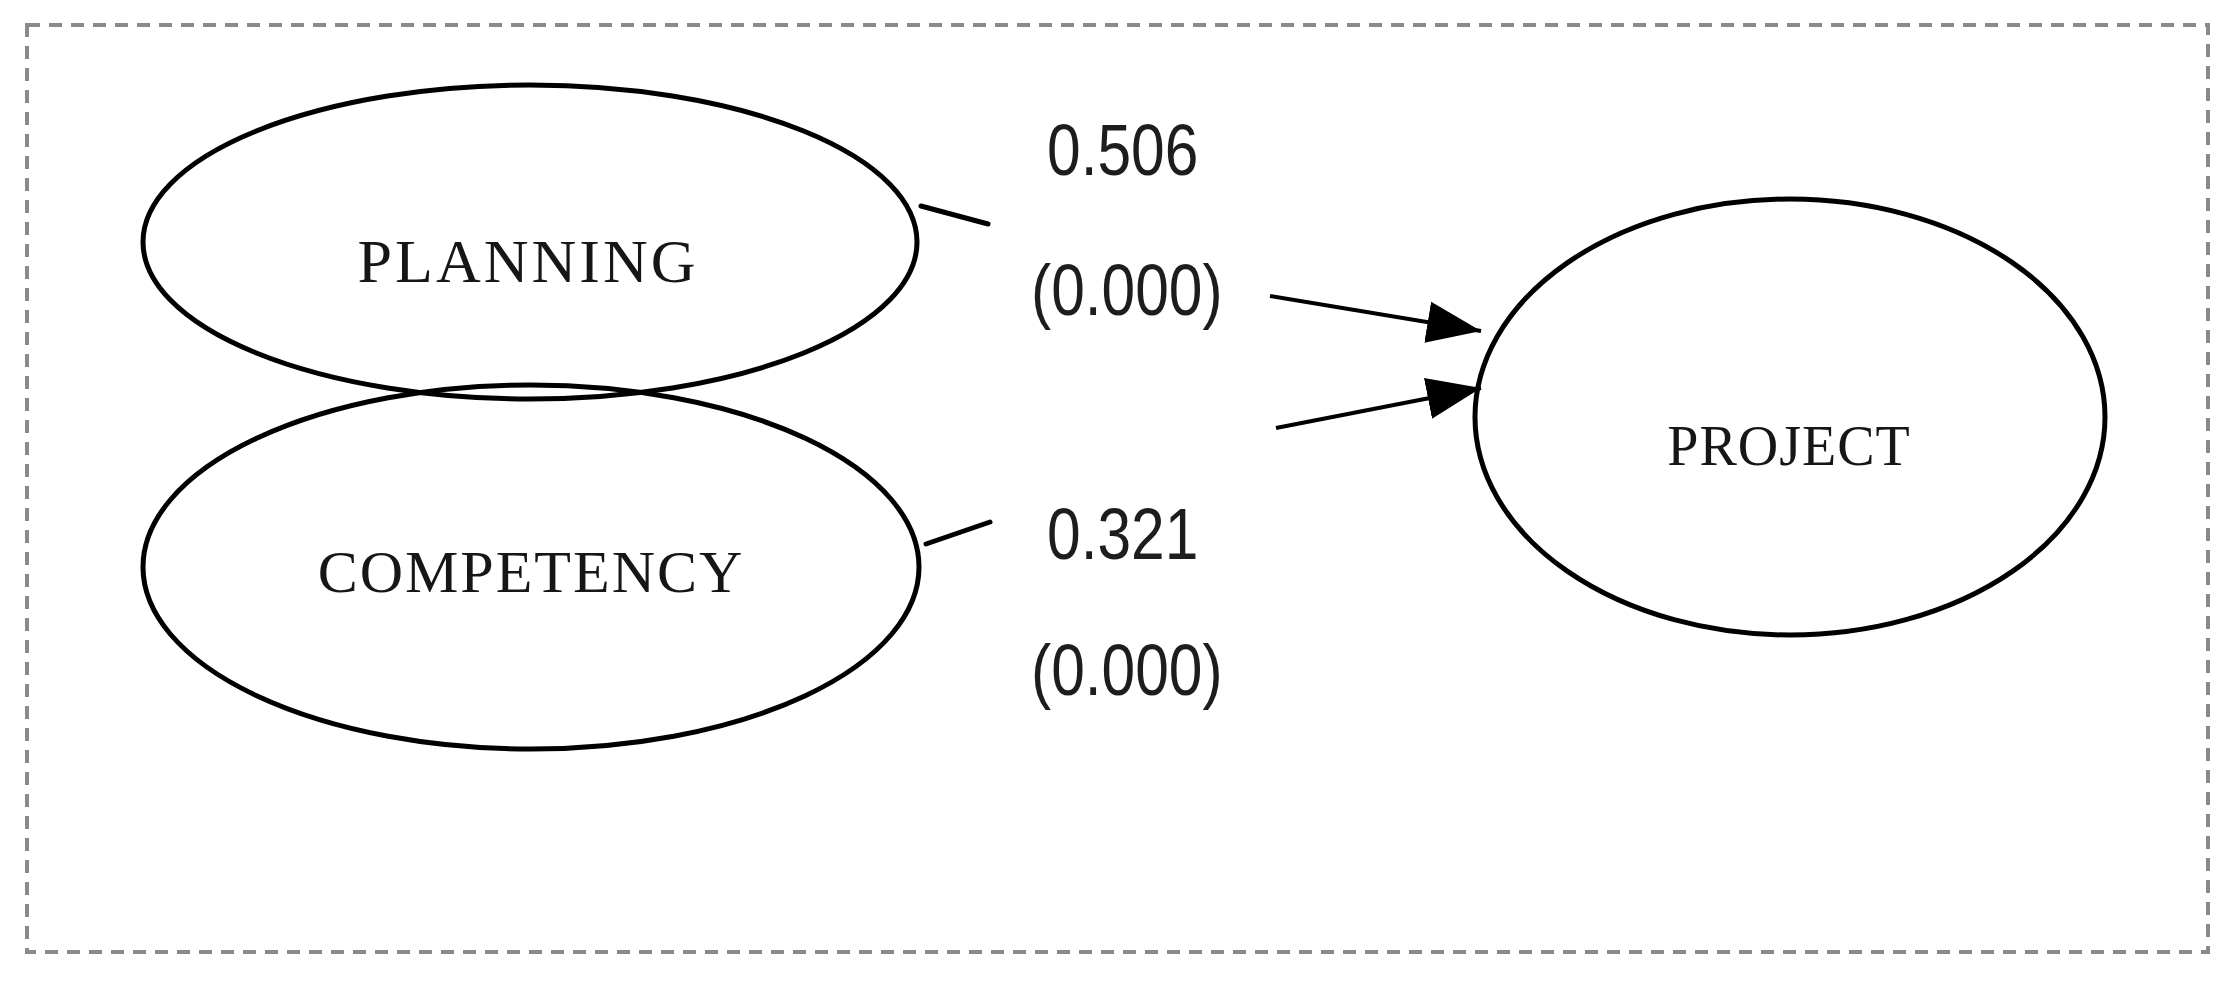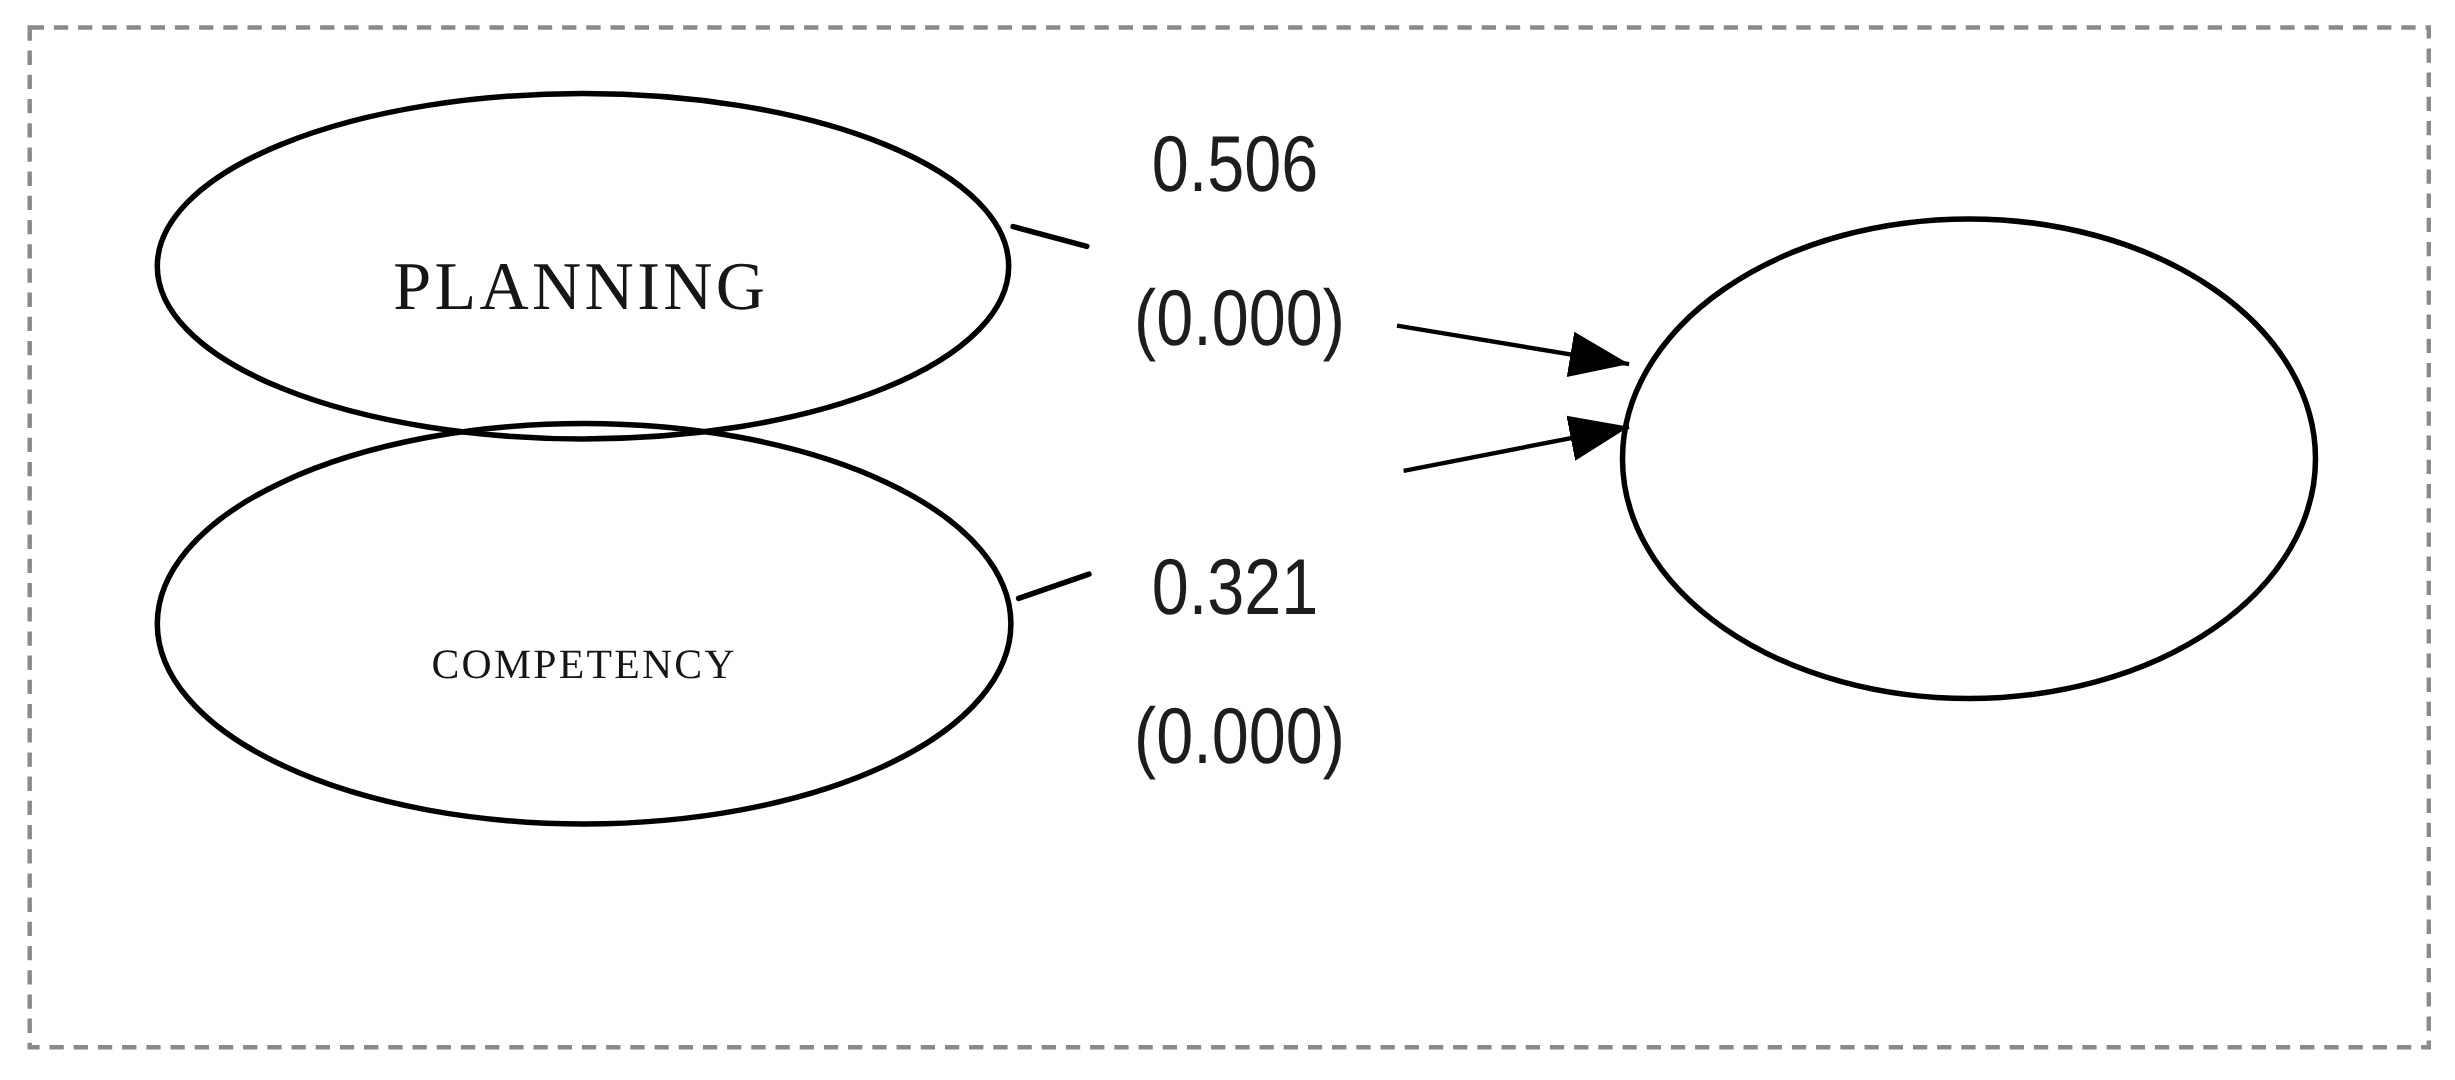--- a/index.html
+++ b/index.html
@@ -23,22 +23,22 @@
     color: #161616;
     white-space: nowrap;
     text-align: left;
   }
   .label-planning {
     left: 528px; top: 261px;
     font-size: 62px;
     letter-spacing: 3px;
   }
   .label-competency {
-    left: 531px; top: 604px;
-    font-size: 38px;
+    left: 531px; top: 572px;
+    font-size: 60px;
     letter-spacing: 2px;
   }
   .label-ps {
     left: 1789px; top: 446px;
     font-size: 56px;
     line-height: 135px;
     letter-spacing: 1px;
   }
   .coef {
     position: absolute;
@@ -78,20 +78,21 @@
 
     <line x1="1270" y1="296" x2="1481" y2="331" stroke="#000000" stroke-width="4" marker-end="url(#arrowhead)"></line>
     <line x1="1276" y1="428" x2="1481" y2="388" stroke="#000000" stroke-width="4" marker-end="url(#arrowhead)"></line>
   </svg>
 
   <div class="node-label label-planning">PLANNING</div>
 
   <div class="node-label label-competency">COMPETENCY</div>
 
   <div class="node-label label-ps">
+    <div>PROJECT</div>
   </div>
 
   <div class="coef coef-1">0.506</div>
   <div class="coef pval-1">(0.000)</div>
 
   <div class="coef coef-2">0.321</div>
   <div class="coef pval-2">(0.000)</div>
 
 </div>
 

